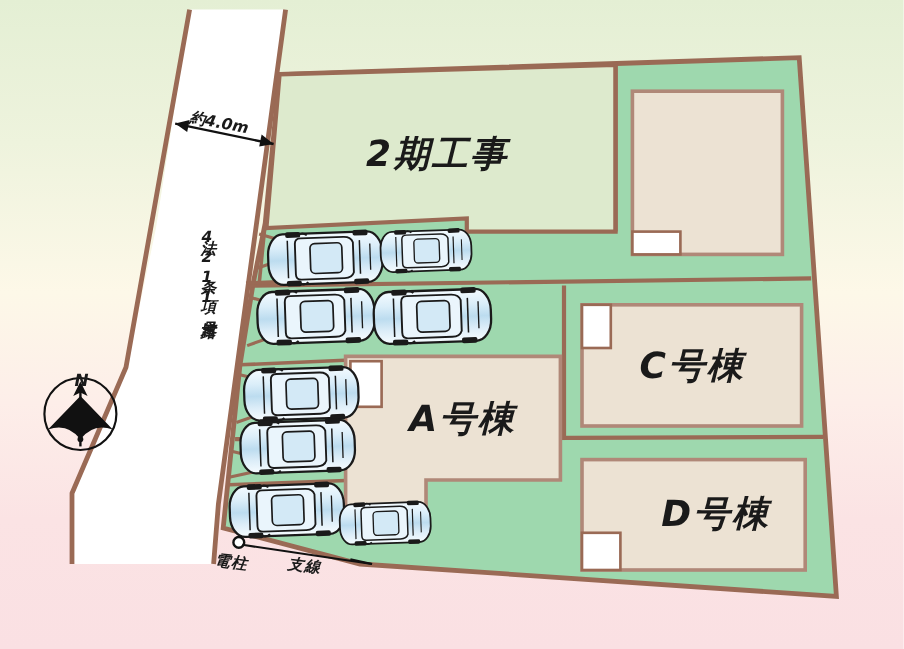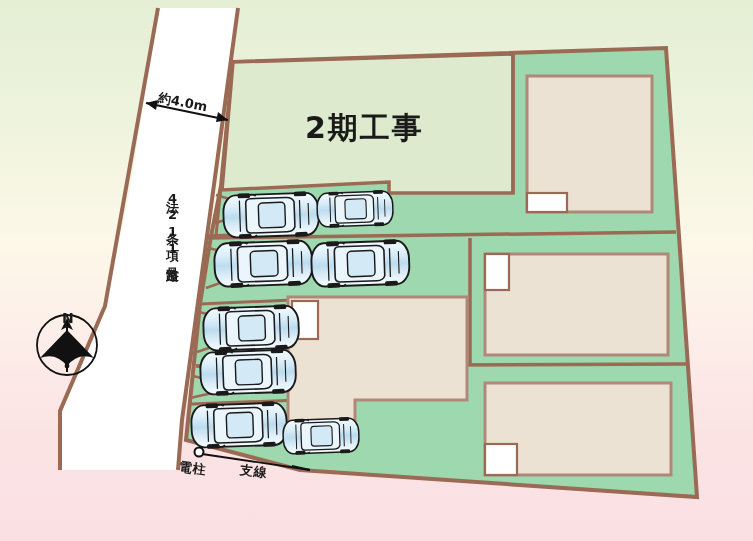--- a/index.html
+++ b/index.html
@@ -2,21 +2,21 @@
 <html><head>
 <meta charset="utf-8">
 <style>
   html,body{margin:0;padding:0;}
   body{
     width:753px;height:541px;overflow:hidden;
     font-family:"DejaVu Sans","Liberation Sans",sans-serif;
     background:linear-gradient(to bottom,#e4efd4 0%, #eef3dd 22%, #fdf8e8 45%, #fdeee9 62%, #fbe3e4 80%, #fae0e3 100%);
     position:relative;
   }
-  #stage{position:absolute;left:0;top:0;width:753px;height:541px;}
+  #stage{position:absolute;left:0;top:0;width:753px;height:541px;font-style:italic;}
   .lbl{
     position:absolute;
     color:#1a1a1a;
     font-weight:700;
     white-space:nowrap;
     letter-spacing:2px;
   }
   .bldg-label{font-size:30px;}
   .small-label{font-size:13px;font-weight:600;letter-spacing:1px;}
   .dim-label{font-size:13px;font-weight:600;letter-spacing:0px;}
@@ -182,22 +182,25 @@
     <path d="M67 318 L61 330 L67 327 L73 330 Z" fill="#111111"></path>
     <path d="M67 330 L40 358 Q56 352 67 366 Q78 352 94 358 Z" fill="#111111"></path>
     <circle cx="67" cy="366" r="2.4" fill="#111111"></circle>
   </g>
 </svg>
 
 
 <div class="lbl bldg-label" style="left:305px;top:108px;">2期工事</div>
 
 
-
-
+<div class="lbl bldg-label" style="left:533px;top:285px;">C号棟</div>
+
+<div class="lbl bldg-label" style="left:551px;top:408px;">D号棟</div>
+
+<div class="lbl bldg-label" style="left:341px;top:329px;">A号棟</div>
 
 <div class="lbl dim-label" style="left:160px;top:89px;transform:rotate(11deg);transform-origin:left top;">約4.0m</div>
 
 <div class="lbl road-label" style="left:163px;top:190px;">法42条1項1号道路</div>
 
 <div class="lbl small-label" style="left:180px;top:458px;transform:rotate(7deg);transform-origin:left top;">電柱</div>
 
 <div class="lbl small-label" style="left:241px;top:461px;transform:rotate(7deg);transform-origin:left top;">支線</div>
 
 <div class="lbl compass-n" style="left:62px;top:310px;">N</div>

